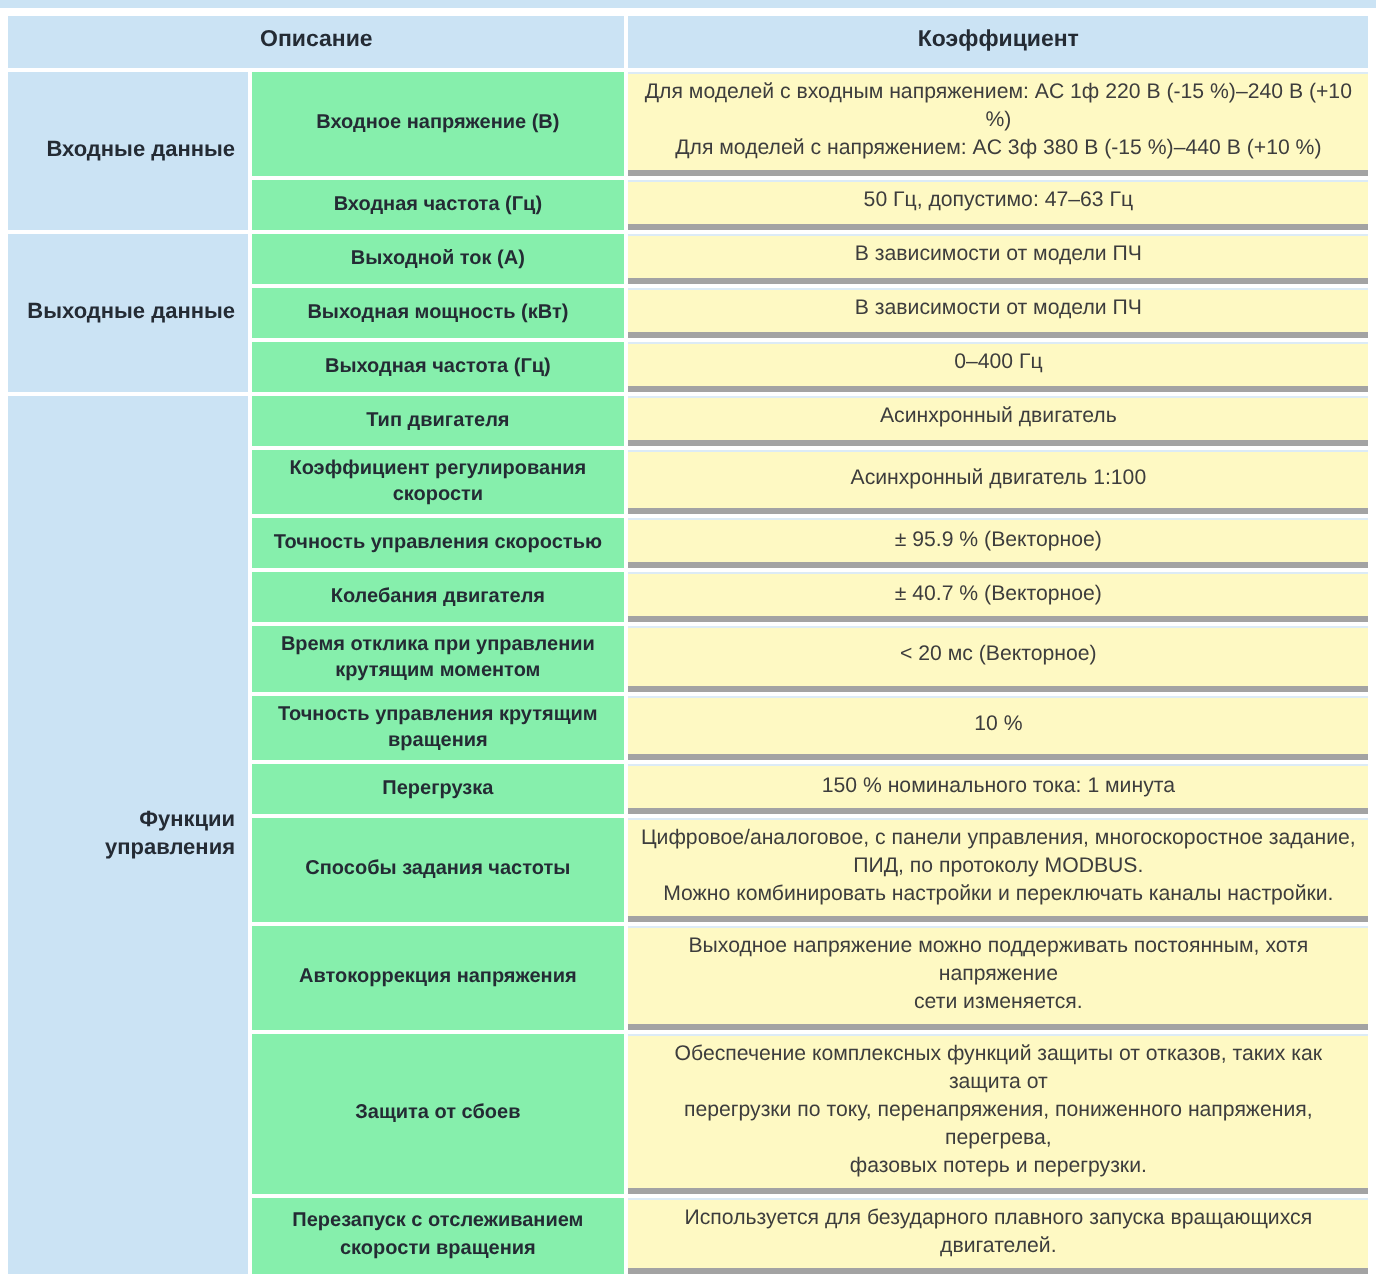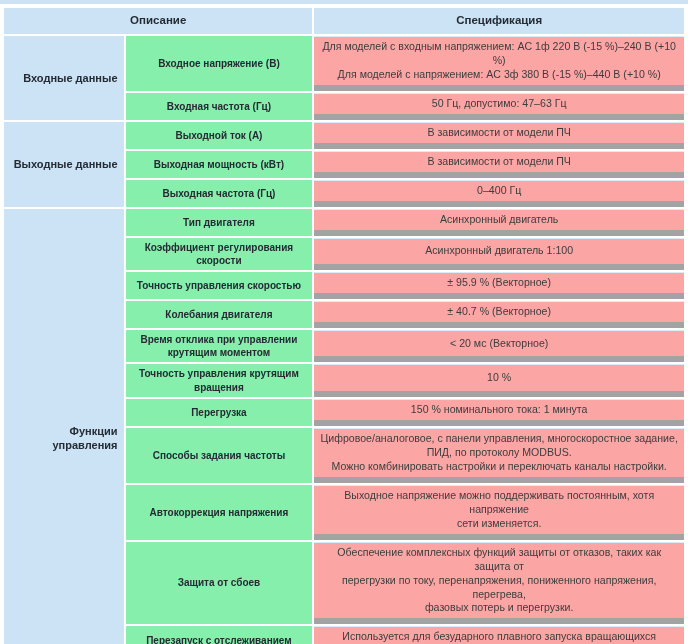--- a/index.html
+++ b/index.html
@@ -52,42 +52,42 @@
     text-align: right;
   }
   td.lbl {
     background: #86efac;
     color: #242b34;
     font-size: 10px;
     font-weight: bold;
     height: 19px;
   }
   td.spec {
-    background: #fca5a5;
+    background: #fef9c3;
     color: #3d3d3d;
     font-size: 10.6px;
     border-top: 1px solid #dcebf6;
-    border-bottom: 6px solid #a3a3a3;
+    border-bottom: 3px solid #a3a3a3;
   }
 </style>
 </head>
 <body>
 
 <div class="page">
   <div class="top-bar"></div>
   <table class="spec-table">
     <colgroup>
       <col class="c-cat">
       <col class="c-desc">
       <col class="c-spec">
     </colgroup>
     <thead>
       <tr>
         <th class="hdr" colspan="2">Описание</th>
-        <th class="hdr">Спецификация</th>
+        <th class="hdr">Коэффициент</th>
       </tr>
     </thead>
     <tbody id="table-body">
         <tr>
           <td class="cat" rowspan="2">Входные данные</td>
           <td class="lbl">Входное напряжение (В)</td>
           <td class="spec">Для моделей с входным напряжением: AC 1ф 220 В (-15 %)–240 В (+10 %)<br>Для моделей с напряжением: AC 3ф 380 В (-15 %)–440 В (+10 %)</td>
         </tr>
         <tr>
           <td class="lbl">Входная частота (Гц)</td>

